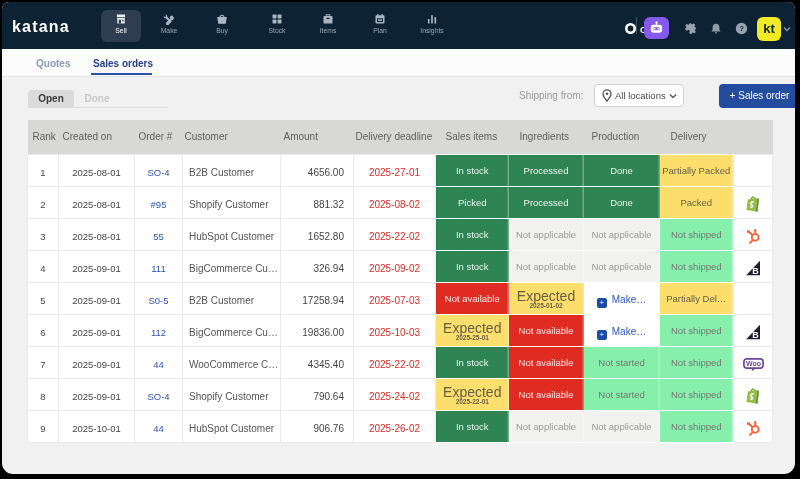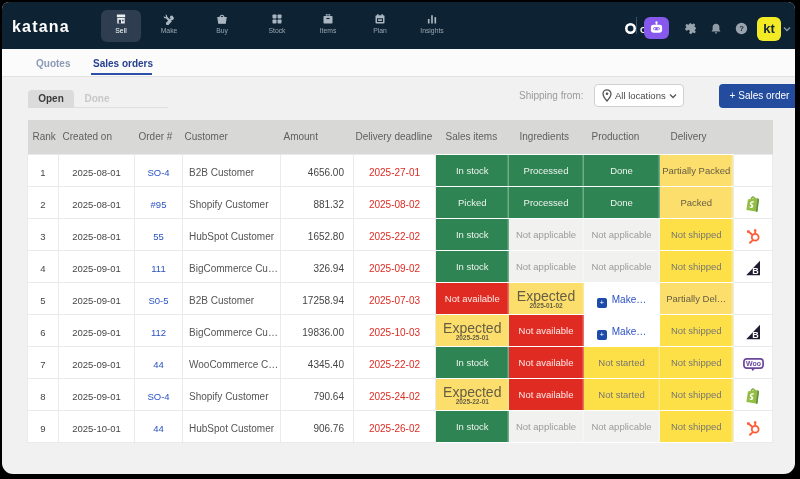--- a/index.html
+++ b/index.html
@@ -42,21 +42,21 @@
 .tbl th { height:34px; padding-top:6px; background:#d8d8d7; color:#5f5f5f; font-weight:normal; font-size:10px; text-align:left; overflow:hidden; white-space:nowrap; padding:0; }
 .tbl td { height:32px; background:#fff; border:1px solid #eaeaea; text-align:center; color:#454545; overflow:hidden; white-space:nowrap; padding:4px 0 0 0; }
 .tbl td.amt { text-align:right; padding-right:9px; font-size:10px; }
 .tbl td.cust { text-align:left; padding-left:6px; padding-right:2px; color:#555; font-size:10px; }
 .tbl td.ord { color:#2b52c4; }
 .tbl td.dd { color:#dd2c23; font-size:10px; }
 .tbl td.st { border-left:none; border-right:none; box-shadow:inset -1.5px 0 0 rgba(255,255,255,.32); border-top:1px solid #fff; border-bottom:1px solid #fff; font-size:9.5px; padding-top:0; }
 .st.green { background:#2e8452; color:#eef4ef; }
 .st.red { background:#df2b21; color:#fbeae8; }
 .st.yellow { background:#fbde6c; color:#665d45; }
-.st.grey { background:#fde047; color:#767676;margin-left:12px; }
+.st.grey { background:#86efac; color:#767676;margin-left:12px; }
 .st.lgrey { background:#f1f1f0; color:#9b9b9b;margin-top:18px; }
 .tbl td.st.white { background:#fff; padding-top:5px; }
 .exp1 { display:block; font-size:14px; line-height:10px; margin-top:4px; }
 .exp2 { display:block; font-size:6.5px; font-weight:bold; line-height:9px; }
 .mk { color:#2b52c4; font-size:10px; }
 .mkic { display:inline-block; width:10px; height:10px; background:#1b4aa8; border-radius:2px; color:#fff; font-size:8px; line-height:10px; vertical-align:-2px; margin-right:5px; }
 td.icn { background:#fff; }
 td.icn svg { vertical-align:middle; }
 </style>
 </head>

